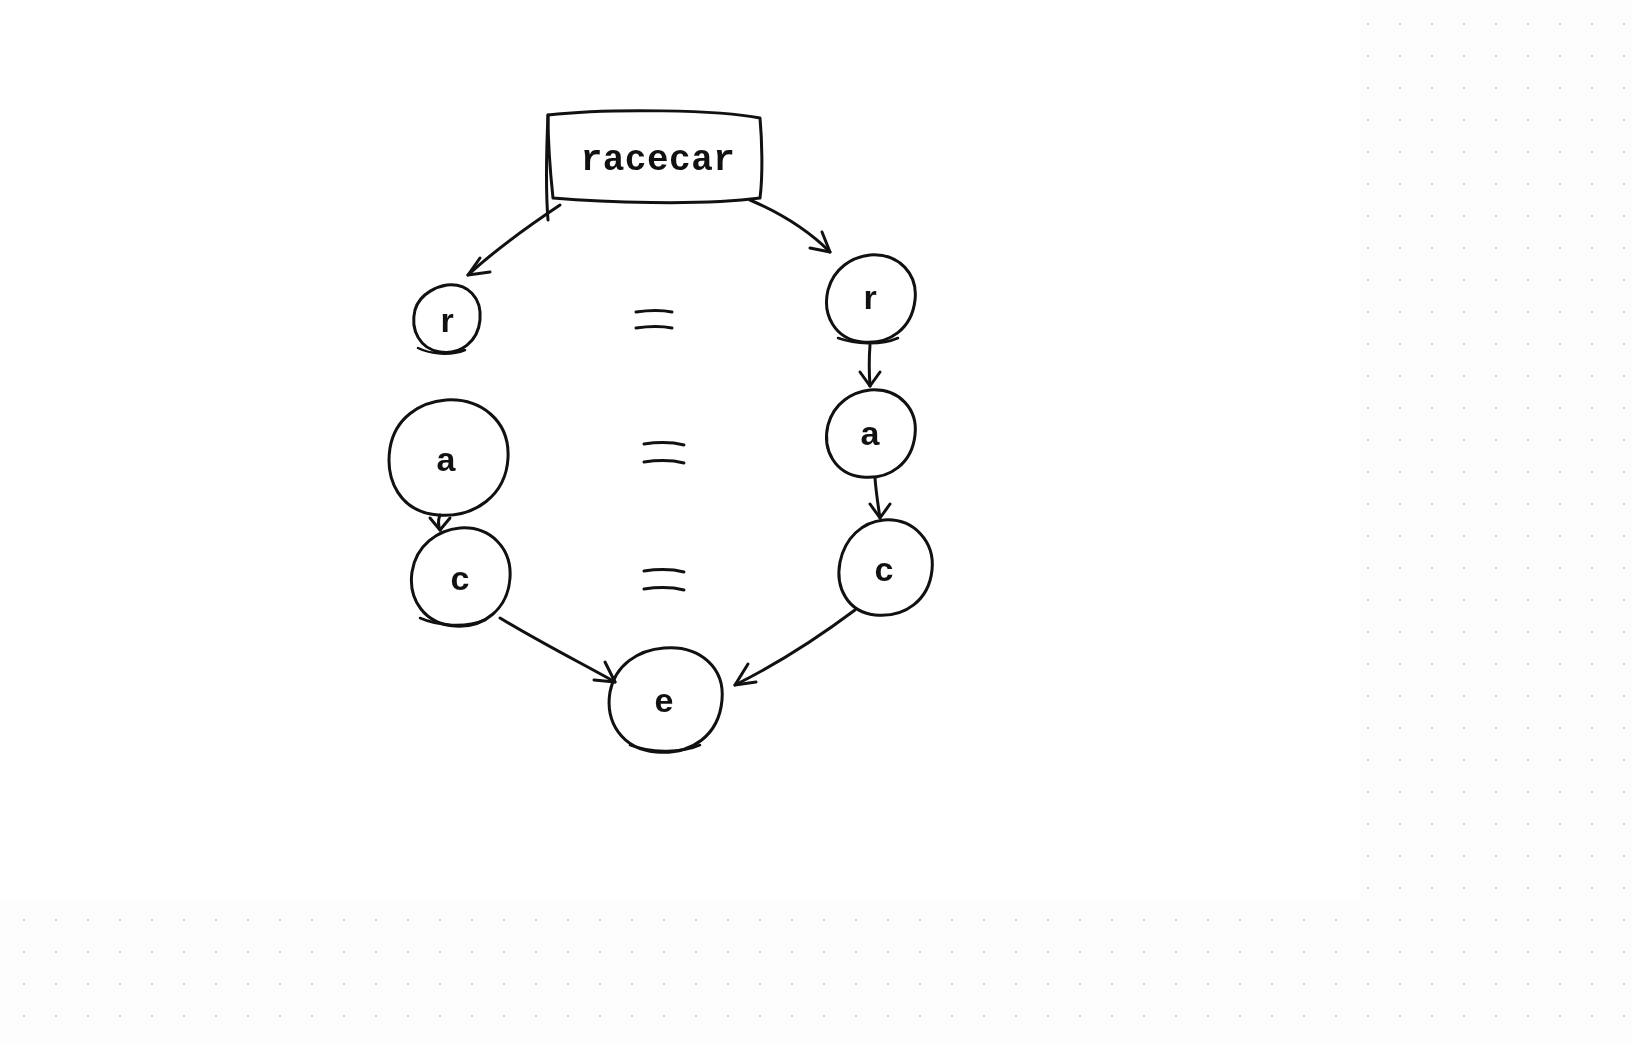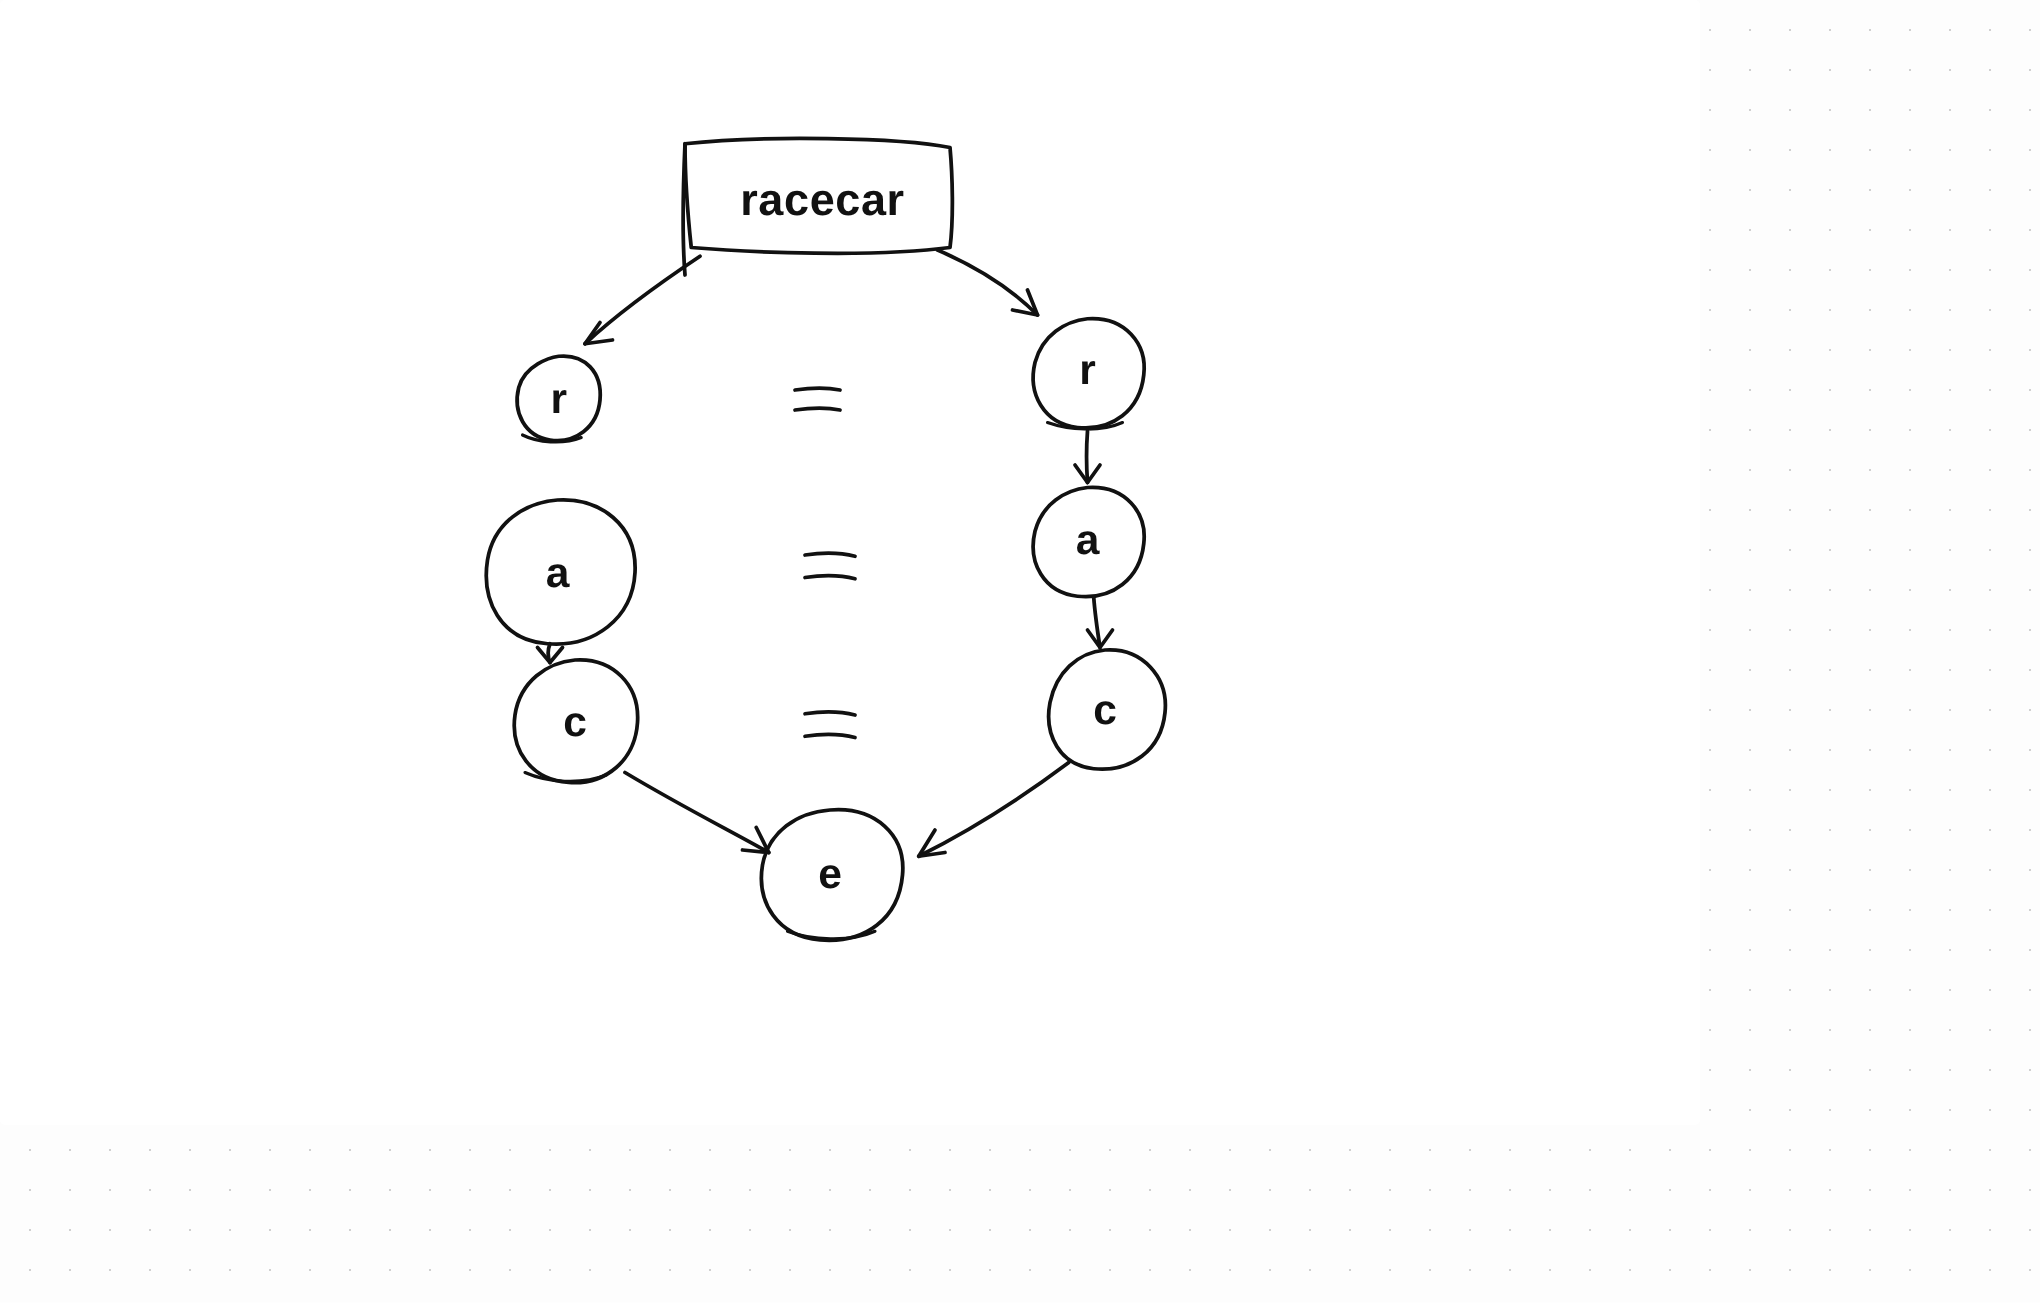--- a/index.html
+++ b/index.html
@@ -32,21 +32,21 @@
       width: 1360px;
       height: 900px;
     }
     .label {
       position: absolute;
       font-weight: 700;
       color: #111;
       transform: translate(-50%, -50%);
       user-select: none;
     }
-    .word { font-size: 36px; letter-spacing: 0.5px; }
+    .word { font-size: 36px; letter-spacing: 0.5px; font-family: Liberation Mono, monospace; }
     .letter { font-size: 34px; }
   </style>
 </head>
 <body>
 
 <div class="dot-grid"></div>
 <div class="content"></div>
 
 <svg class="diagram" viewBox="0 0 1360 900">
 

